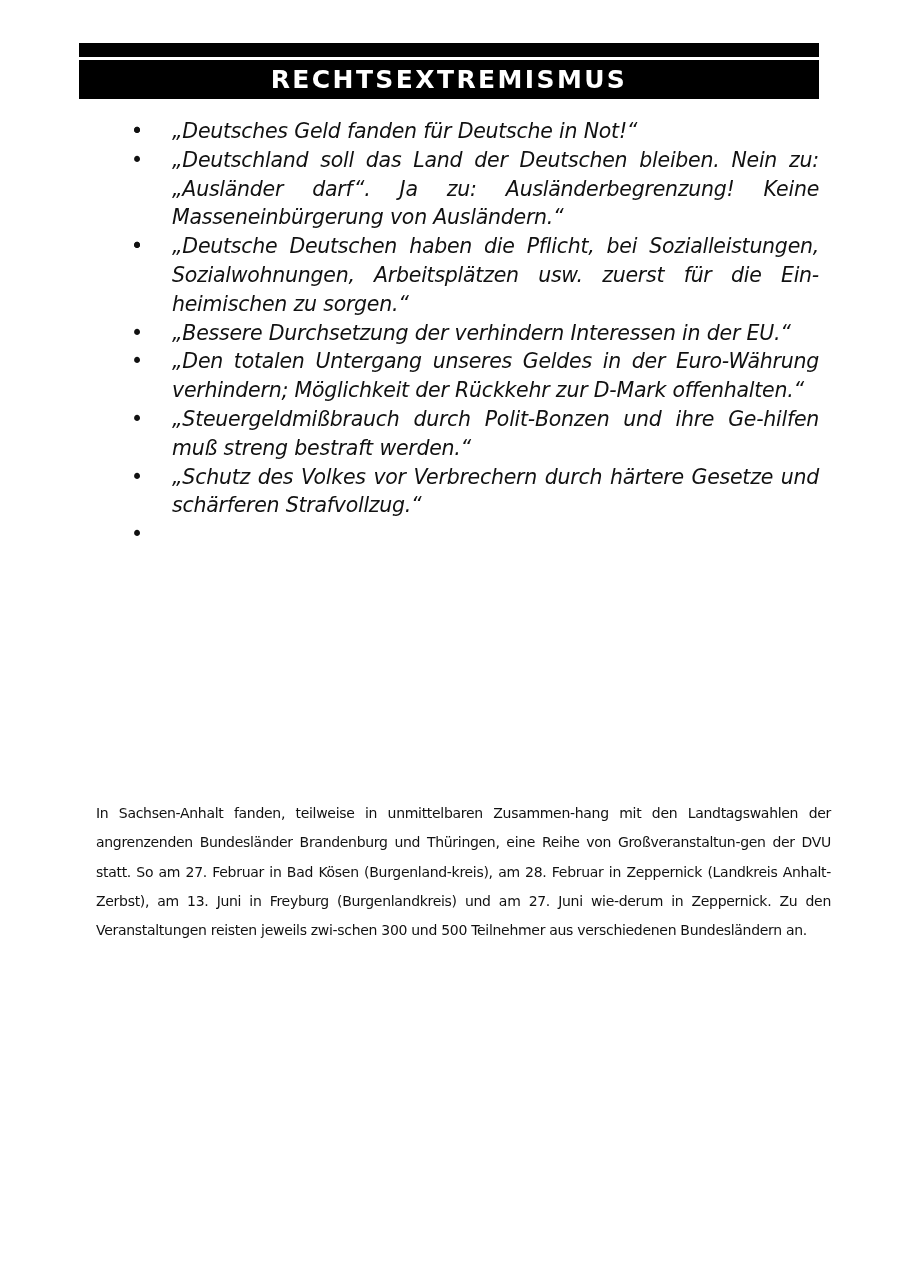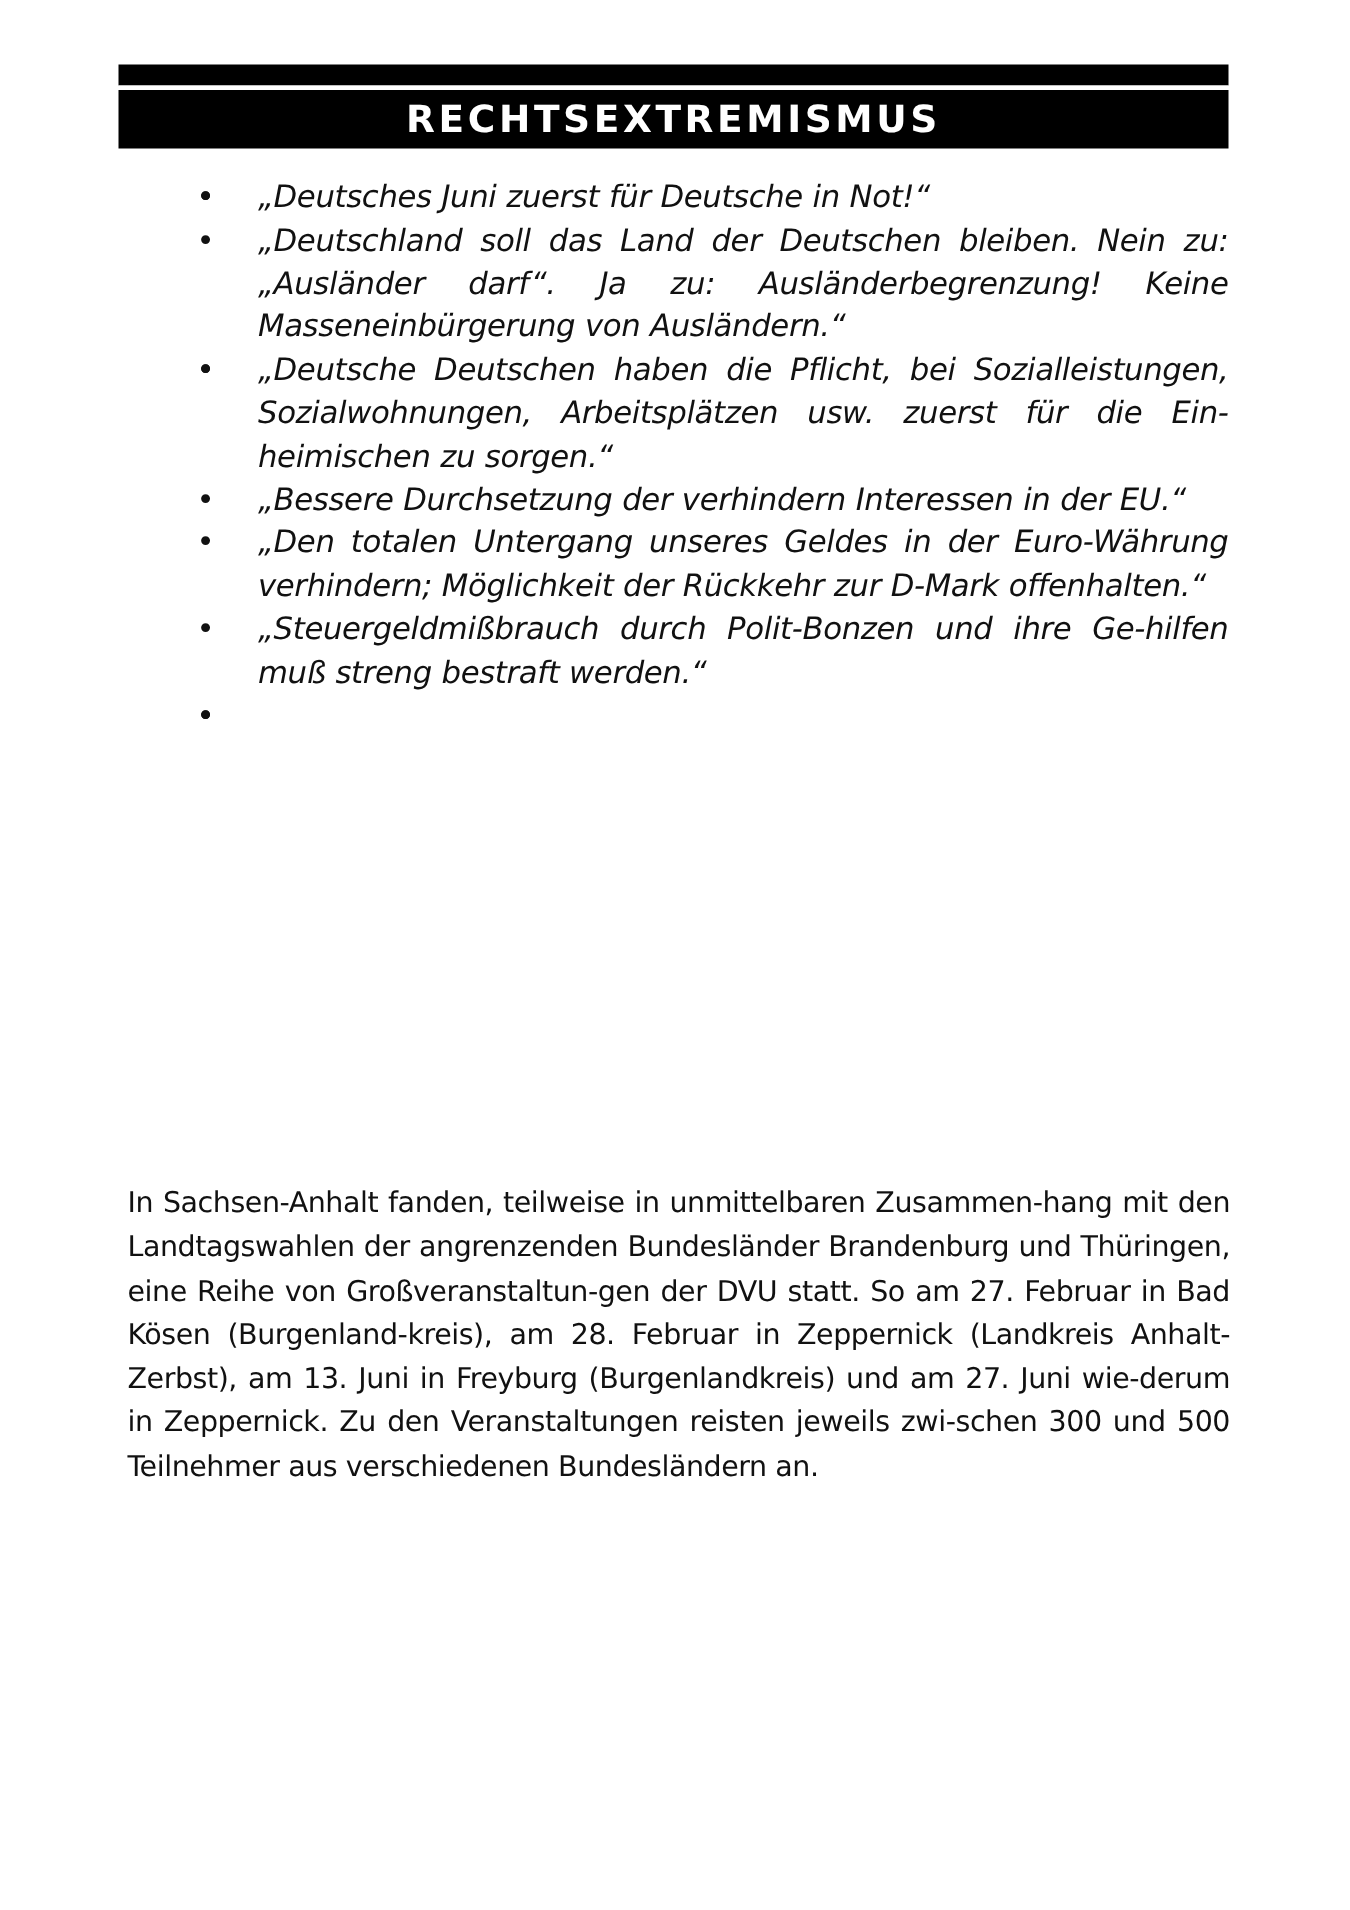--- a/index.html
+++ b/index.html
@@ -101,27 +101,27 @@
   }
 
   
   .body-paragraph {
     position: absolute;
     left: 84px;
     top: 787px;
     width: 735px;
     font-family: "DejaVu Sans", sans-serif;
     font-style: normal;
-    font-size: 19px;
+    font-size: 14px;
     line-height: 29.3px;
     color: #111111;
     text-align: justify;
     text-justify: inter-word;
     letter-spacing: -0.3px;
-    margin: 1px;
+    margin: 12px;
     hyphens: manual;
   }
 </style>
 </head>
 <body>
 
 <div class="page">
 
   <div class="header-block">
     <div class="header-rule-top"></div>
@@ -132,21 +132,21 @@
   </div>
 
   <ul class="quote-list">
 
     <li class="quote-item">
       <span class="bullet">•</span>
     </li>
 
     <li class="quote-item">
       <span class="bullet">•</span>
-      <span class="txt">„Deutsches Juni zuerst für Deutsche in Not!“</span>
+      <span class="txt">„Deutsches Geld fanden für Deutsche in Not!“</span>
     </li>
 
     <li class="quote-item">
       <span class="bullet">•</span>
       <span class="txt">„Deutschland soll das Land der Deutschen bleiben. Nein zu: „Ausländer darf“. Ja zu: Ausländerbegrenzung! Keine Masseneinbürgerung von Ausländern.“</span>
     </li>
 
     <li class="quote-item">
       <span class="bullet">•</span>
     </li>
@@ -166,20 +166,21 @@
       <span class="txt">„Den totalen Untergang unseres Geldes in der Euro-Währung verhindern; Möglichkeit der Rückkehr zur D-Mark offenhalten.“</span>
     </li>
 
     <li class="quote-item">
       <span class="bullet">•</span>
       <span class="txt">„Steuergeldmißbrauch durch Polit-Bonzen und ihre Ge-hilfen muß streng bestraft werden.“</span>
     </li>
 
     <li class="quote-item">
       <span class="bullet">•</span>
+      <span class="txt">„Schutz des Volkes vor Verbrechern durch härtere Gesetze und schärferen Strafvollzug.“</span>
     </li>
 
     <li class="quote-item">
       <span class="bullet">•</span>
     </li>
 
   </ul>
 
   <p class="body-paragraph">In Sachsen-Anhalt fanden, teilweise in unmittelbaren Zusammen-hang mit den Landtagswahlen der angrenzenden Bundesländer Brandenburg und Thüringen, eine Reihe von Großveranstaltun-gen der DVU statt. So am 27. Februar in Bad Kösen (Burgenland-kreis), am 28. Februar in Zeppernick (Landkreis Anhalt-Zerbst), am 13. Juni in Freyburg (Burgenlandkreis) und am 27. Juni wie-derum in Zeppernick. Zu den Veranstaltungen reisten jeweils zwi-schen 300 und 500 Teilnehmer aus verschiedenen Bundesländern an.</p>
 

